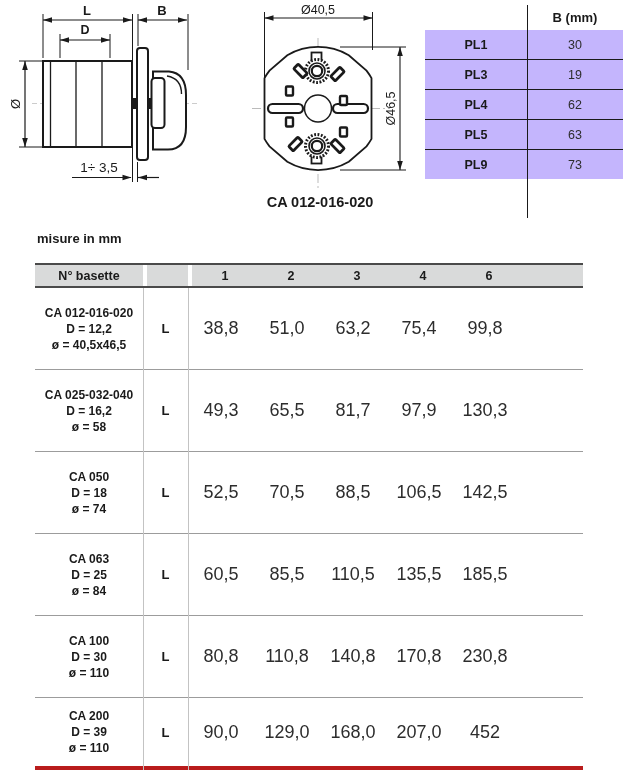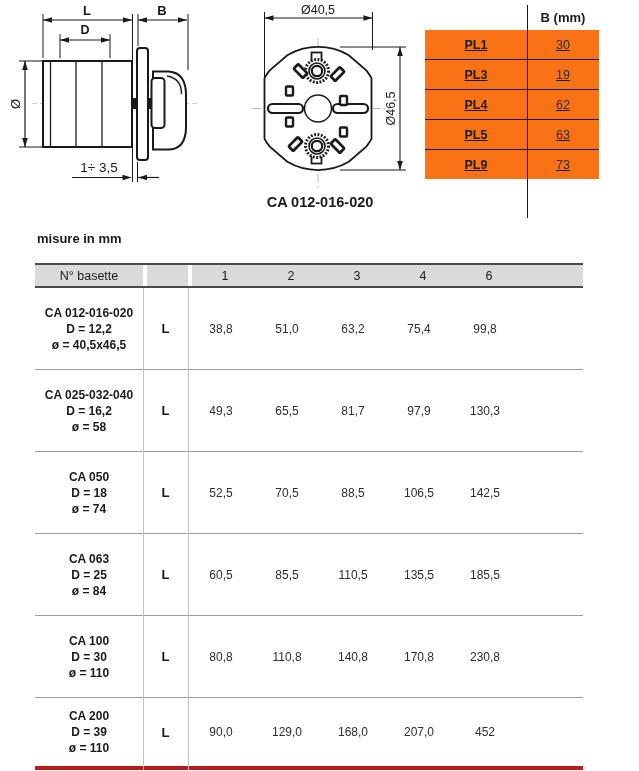--- a/index.html
+++ b/index.html
@@ -8,56 +8,56 @@
     font-family:"Liberation Sans",sans-serif;color:#1a1a1a;overflow:hidden;
   }
   svg text{font-family:"Liberation Sans",sans-serif;fill:#1a1a1a;}
 
   
   .drawing{position:absolute;}
   #side-view{left:0;top:0;}
   #front-view{left:230px;top:0;}
 
   
-  .pl-table{position:absolute;left:425px;top:5px;width:174px;}
+  .pl-table{position:absolute;left:425px;top:5px;width:198px;}
   .pl-header{display:grid;grid-template-columns:102px 1fr;height:25px;align-items:center;}
   .pl-header span{text-align:center;font-weight:bold;font-size:13px;}
   .pl-rows{position:relative;}
-  .pl-row{display:grid;grid-template-columns:102px 1fr;height:29px;align-items:center;background:#f97316;text-decoration:underline;}
+  .pl-row{display:grid;grid-template-columns:102px 1fr;height:29px;align-items:center;background:#c4b5fd;}
   .pl-row + .pl-row{border-top:1.5px solid #1a1a1a;}
   .pl-row .pl-label{text-align:center;font-weight:bold;font-size:12.5px;}
   .pl-row .pl-value{text-align:center;font-size:12.5px;color:#2d2d2d;}
   .pl-vline{position:absolute;left:101.5px;top:0;width:1.5px;height:213px;background:#1a1a1a;z-index:2;}
 
   
   .note{position:absolute;left:37px;top:231px;font-size:13px;font-weight:bold;}
 
   
   .mtable{position:absolute;left:35px;top:263px;width:548px;}
   .mt-header{
     display:grid;grid-template-columns:108px 41px 1fr;column-gap:4px;
     border-top:2px solid #4a4a4a;border-bottom:2px solid #4a4a4a;height:21px;
   }
   .mt-hcell{background:#d9dada;display:flex;align-items:center;justify-content:center;
-    font-weight:normal;font-size:12.5px;}
+    font-weight:bold;font-size:12.5px;}
   .mt-hcell.nums{justify-content:flex-start;}
   .nums{display:flex;}
   .nums span{width:66px;text-align:center;display:inline-block;}
   .mt-body{position:relative;}
   .vline{position:absolute;top:0;bottom:0;width:1px;background:#c3c3c3;}
   .vline.v1{left:108px;}
   .vline.v2{left:153px;}
   .mt-row{
     display:grid;grid-template-columns:108px 45px 1fr;
     height:81px;align-items:center;border-bottom:1px solid #9c9c9c;
   }
   .mt-row.last{height:68px;border-bottom:4px solid #b91c1c;}
   .cell.c1{text-align:center;font-weight:bold;font-size:12px;line-height:16px;}
   .cell.c2{text-align:center;font-weight:bold;font-size:13px;}
-  .cell.nums{font-size:12px;color:#2d2d2d;font-weight:normal;}
+  .cell.nums{font-size:18px;color:#2d2d2d;font-weight:normal;}
 </style>
 </head>
 <body>
 
 <svg id="side-view" class="drawing" width="225" height="215" viewBox="0 0 225 215">
   <g>
     <line x1="32" y1="103.5" x2="200" y2="103.5" stroke="#cccccc" stroke-width="1" stroke-dasharray="5 3"></line>
   </g>
   <g stroke="#1a1a1a" fill="#ffffff">
     <rect x="43" y="61" width="89" height="86" stroke-width="2"></rect>

